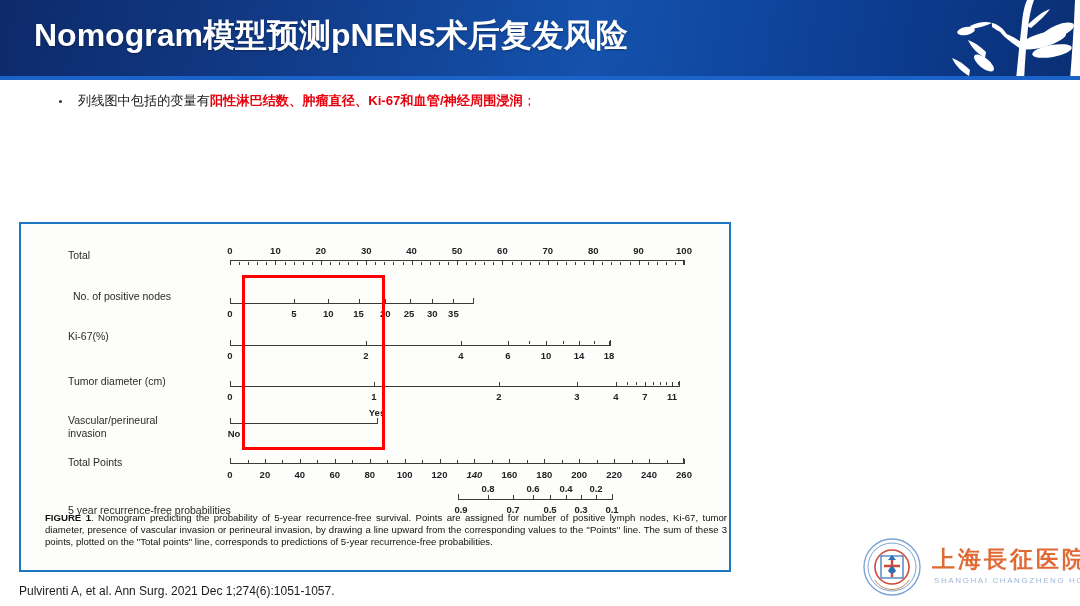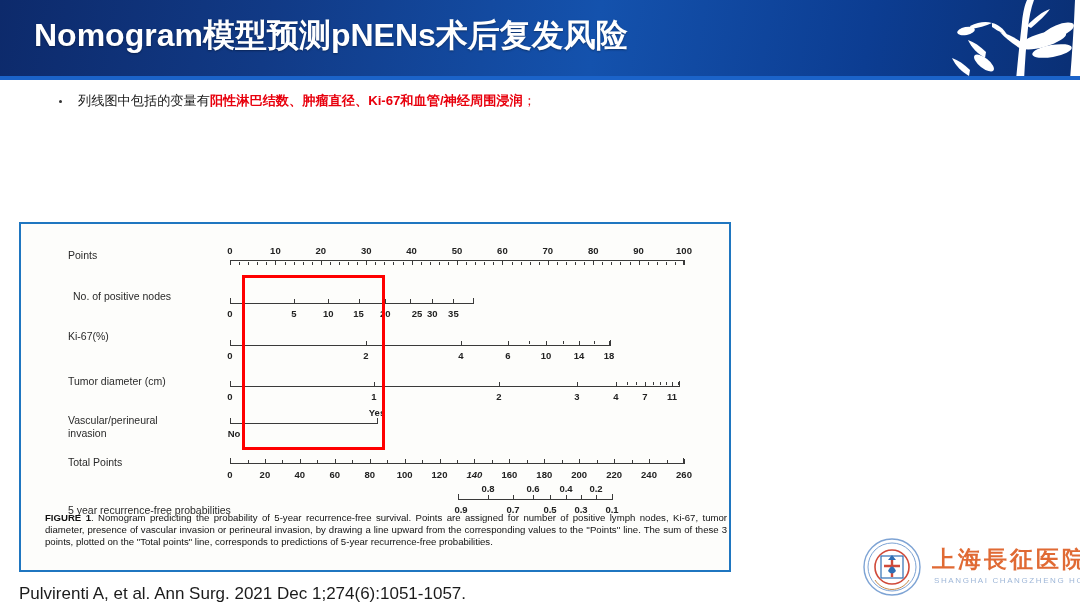--- a/index.html
+++ b/index.html
@@ -102,21 +102,21 @@
   .fig-caption{
     position:absolute;left:24px;top:288px;width:682px;
     font-size:9.6px;line-height:12px;color:#111;
     text-align:justify;
   }
   .fig-caption b{font-weight:bold;}
 
   
   .citation{
     position:absolute;left:19px;top:584px;
-    font-size:17px;color:#1b1b1b;white-space:nowrap;
+    font-size:12px;color:#1b1b1b;white-space:nowrap;
   }
 
   
   .logo{
     position:absolute;right:12px;bottom:8px;
     width:210px;height:62px;
   }
   .logo-cn{
     position:absolute;left:74px;top:8px;
     font-size:23px;font-weight:bold;
@@ -158,21 +158,21 @@
 
 <div class="bullets">
   <div class="bullet-row">
     <span>列线图中包括的变量有</span><span class="hl">阳性淋巴结数、肿瘤直径、Ki-67和血管/神经周围浸润</span><span class="hl-tail">；</span>
   </div>
 </div>
 
 <div class="figure-panel">
   <div class="fig-inner">
 
-    <div class="row-label" style="left:47px;top:25px;">Points</div>
+    <div class="row-label" style="left:47px;top:25px;">Total</div>
     <div class="row-label" style="left:52px;top:66px;">No. of positive nodes</div>
     <div class="row-label" style="left:47px;top:106px;">Ki-67(%)</div>
     <div class="row-label" style="left:47px;top:151px;">Tumor diameter (cm)</div>
     <div class="row-label" style="left:47px;top:190px;width:115px;white-space:normal;">Vascular/perineural invasion</div>
     <div class="row-label" style="left:47px;top:232px;">Total Points</div>
     <div class="row-label" style="left:47px;top:280px;">5 year recurrence-free probabilities</div>
 
     <div>
       <div class="axis-line" style="left:209px;top:36px;width:454px;"></div>
       <div class="cap-l" style="left:209px;top:36px;"></div>
@@ -254,21 +254,21 @@
       <div class="tick tick-major" style="left:337.6px;top:75px;"></div>
       <div class="tick tick-major" style="left:364.2px;top:75px;"></div>
       <div class="tick tick-major" style="left:388.6px;top:75px;"></div>
       <div class="tick tick-major" style="left:411.2px;top:75px;"></div>
       <div class="tick tick-major" style="left:432.4px;top:75px;"></div>
       <div class="tlab" style="left:209px;top:84px;">0</div>
       <div class="tlab" style="left:272.8px;top:84px;">5</div>
       <div class="tlab" style="left:307.3px;top:84px;">10</div>
       <div class="tlab" style="left:337.6px;top:84px;">15</div>
       <div class="tlab" style="left:364.2px;top:84px;">20</div>
-      <div class="tlab" style="left:396px;top:84px;text-align:right;">25</div>
+      <div class="tlab" style="left:388px;top:84px;text-align:right;">25</div>
       <div class="tlab" style="left:411.2px;top:84px;">30</div>
       <div class="tlab" style="left:432.4px;top:84px;">35</div>
     </div>
 
     <div>
       <div class="axis-line" style="left:209px;top:121px;width:381px;"></div>
       <div class="cap-l" style="left:209px;top:116px;"></div>
       <div class="cap-r" style="left:589px;top:116px;"></div>
       <div class="tick tick-major" style="left:209px;top:117px;"></div>
       <div class="tick tick-major" style="left:345px;top:117px;"></div>

